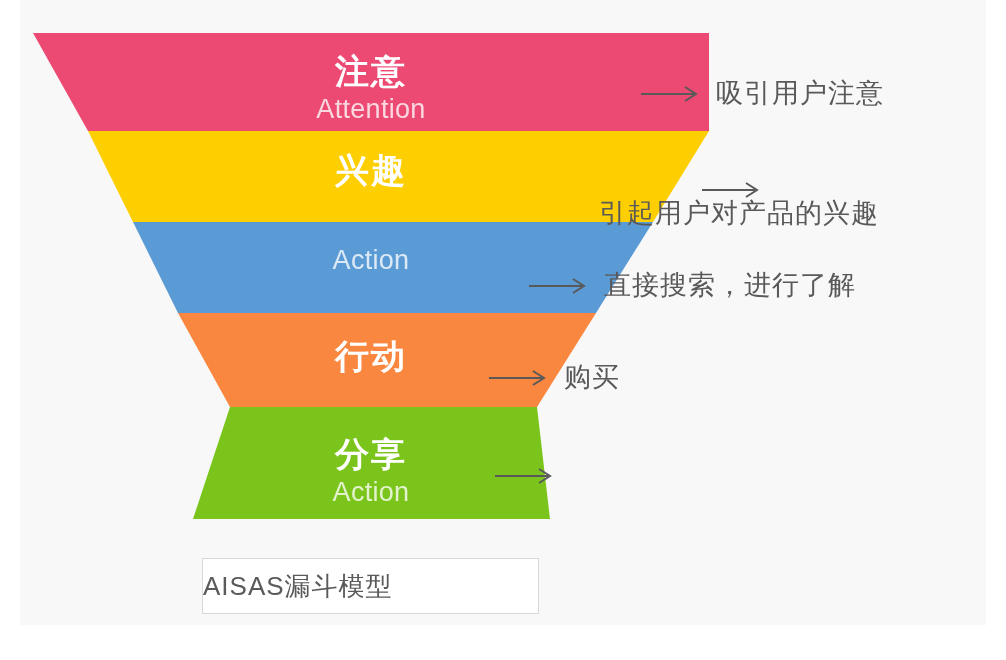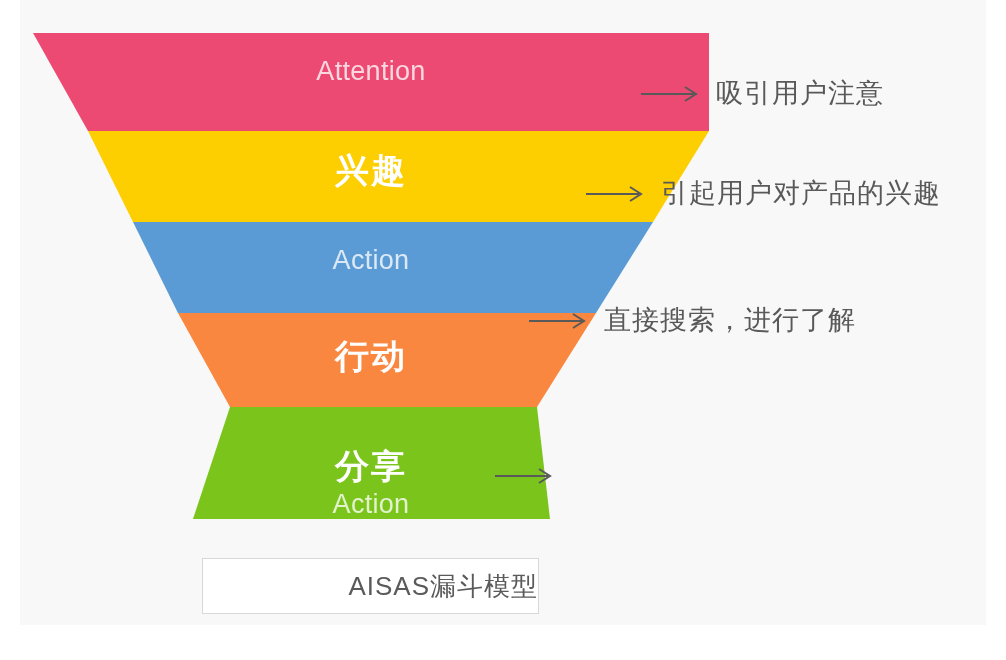--- a/index.html
+++ b/index.html
@@ -92,21 +92,21 @@
     position: absolute;
     left: 202px;
     top: 558px;
     width: 337px;
     height: 56px;
     border: 1px solid #d8d8d8;
     background: #ffffff;
     box-sizing: border-box;
     display: flex;
     align-items: center;
-    justify-content: flex-end;
+    justify-content: flex-start;
   }
   #caption-text {
     color: #5a5a5a;
     font-size: 26px;
     letter-spacing: 1px;
     line-height: 1;
   }
 </style>
 </head>
 <body>
@@ -124,64 +124,72 @@
 
       <polygon points="133,222 653,222 596,313 178,313" fill="#5b9bd5"></polygon>
 
       <polygon points="178,313 596,313 537,407 230,407" fill="#f9873f"></polygon>
 
       <polygon points="230,407 537,407 550,519 193,519" fill="#7bc41c"></polygon>
     </svg>
   </div>
 
   <div class="band-label" style="left:258px; top:52px; width:226px;">
+    <span class="band-cn">注意</span>
     <span class="band-en">Attention</span>
   </div>
 
   <div class="band-label" style="left:258px; top:151px; width:226px;">
     <span class="band-cn">兴趣</span>
   </div>
 
   <div class="band-label" style="left:258px; top:241px; width:226px;">
     <span class="band-en">Action</span>
   </div>
 
   <div class="band-label" style="left:258px; top:337px; width:226px;">
     <span class="band-cn">行动</span>
   </div>
 
-  <div class="band-label" style="left:258px; top:435px; width:226px;margin-top:12px;">
+  <div class="band-label" style="left:258px; top:435px; width:226px;">
     <span class="band-cn">分享</span>
     <span class="band-en">Action</span>
   </div>
 
   <div class="annotation" style="left:641px; top:80px;">
     <svg class="arrow" width="62" height="20" viewBox="0 0 62 20">
       <line x1="0" y1="10" x2="53" y2="10" stroke="#595959" stroke-width="2"></line>
       <polyline points="44,3 55,10 44,17" fill="none" stroke="#595959" stroke-width="2"></polyline>
     </svg>
     <span class="annotation-text">吸引用户注意</span>
   </div>
 
-  <div class="annotation" style="left:586px; top:180px;">
+  <div class="annotation" style="left:586px; top:180px;flex-direction:column;">
     <svg class="arrow" width="62" height="20" viewBox="0 0 62 20">
       <line x1="0" y1="10" x2="53" y2="10" stroke="#595959" stroke-width="2"></line>
       <polyline points="44,3 55,10 44,17" fill="none" stroke="#595959" stroke-width="2"></polyline>
     </svg>
     <span class="annotation-text">引起用户对产品的兴趣</span>
   </div>
 
-  <div class="annotation" style="left:529px; top:272px;margin-top:35px;">
+  <div class="annotation" style="left:529px; top:272px;">
     <svg class="arrow" width="62" height="20" viewBox="0 0 62 20">
       <line x1="0" y1="10" x2="53" y2="10" stroke="#595959" stroke-width="2"></line>
       <polyline points="44,3 55,10 44,17" fill="none" stroke="#595959" stroke-width="2"></polyline>
     </svg>
     <span class="annotation-text">直接搜索，进行了解</span>
   </div>
 
+  <div class="annotation" style="left:489px; top:364px;">
+    <svg class="arrow" width="62" height="20" viewBox="0 0 62 20">
+      <line x1="0" y1="10" x2="53" y2="10" stroke="#595959" stroke-width="2"></line>
+      <polyline points="44,3 55,10 44,17" fill="none" stroke="#595959" stroke-width="2"></polyline>
+    </svg>
+    <span class="annotation-text">购买</span>
+  </div>
 
   <div class="annotation" style="left:495px; top:466px;">
     <svg class="arrow" width="62" height="20" viewBox="0 0 62 20">
       <line x1="0" y1="10" x2="53" y2="10" stroke="#595959" stroke-width="2"></line>
       <polyline points="44,3 55,10 44,17" fill="none" stroke="#595959" stroke-width="2"></polyline>
     </svg>
   </div>
 
   <div id="caption-box">
     <span id="caption-text">AISAS漏斗模型</span>

